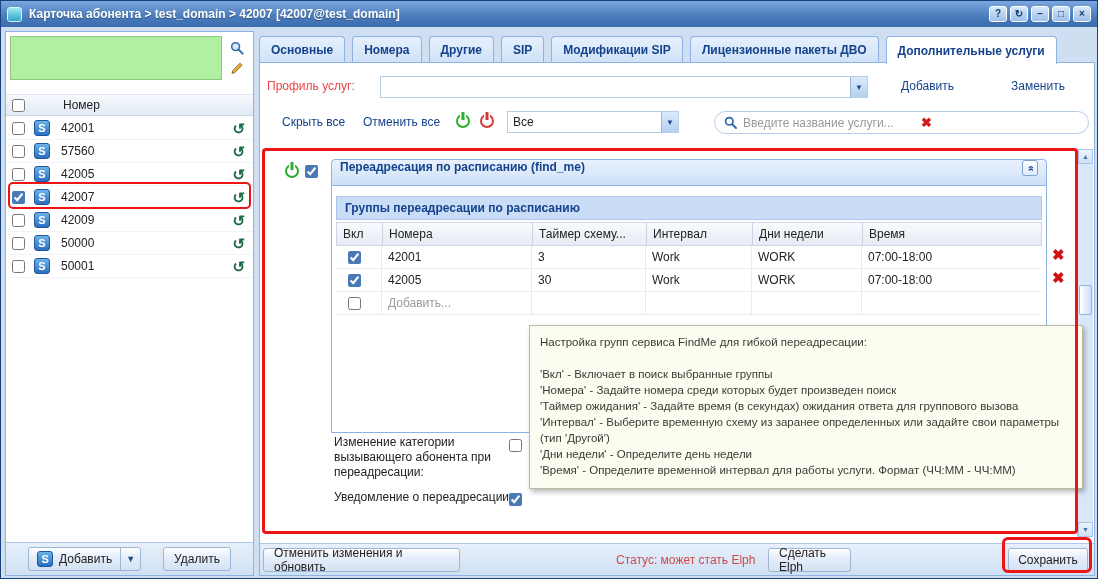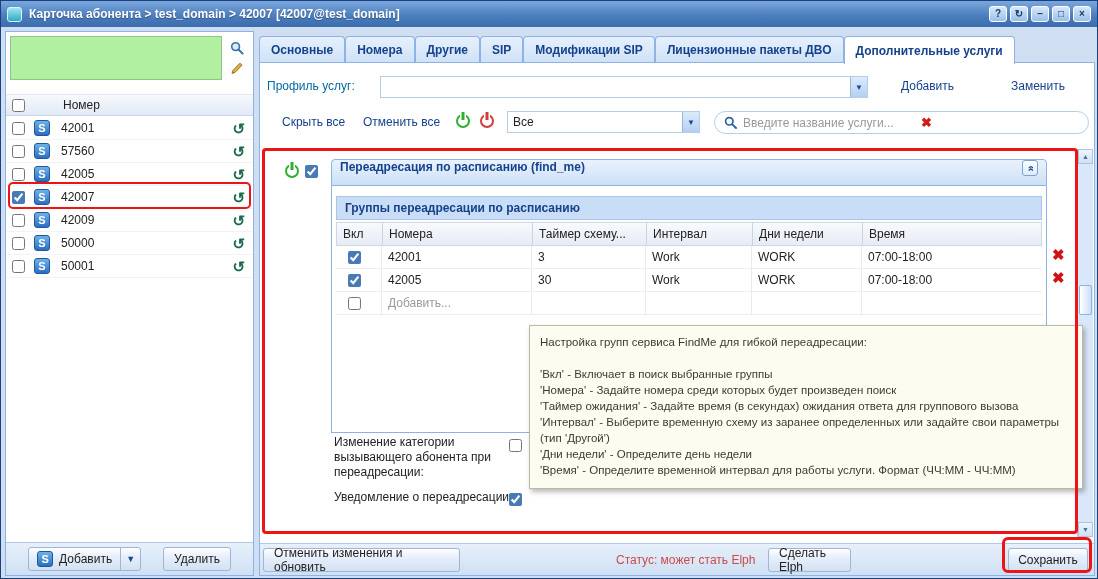--- a/index.html
+++ b/index.html
@@ -27,27 +27,27 @@
   .list-row .s-icon{margin-right:11px;}
   .row-num{flex:1;}
   .history-icon{margin-right:8px;color:#1b6b4a;font-weight:bold;font-size:15px;line-height:1;cursor:pointer;}
   .left-footer{position:absolute;left:0;right:0;bottom:0;height:33px;background:linear-gradient(#e7f0fb,#cfe0f3);border-top:1px solid #aec8e8;display:flex;align-items:center;justify-content:center;gap:22px;}
   .btn{height:24px;border:1px solid #9cb6d4;border-radius:3px;background:linear-gradient(#ffffff,#e6eefb 40%,#d3e1f2);color:#222;font-size:12px;display:inline-flex;align-items:center;justify-content:center;cursor:pointer;padding:0 10px;}
   .split-btn{padding:0;}
   .split-btn .sb-main{display:flex;align-items:center;gap:6px;padding:0 8px;}
   .split-btn .sb-arrow{border-left:1px solid #9cb6d4;padding:0 5px;font-size:9px;color:#1a4a8a;height:100%;display:flex;align-items:center;}
 
   
-  .tabbar{position:absolute;left:258px;top:35px;height:27px;display:flex;gap:0;z-index:2;}
+  .tabbar{position:absolute;left:258px;top:35px;height:27px;display:flex;gap:7px;z-index:2;}
   .tab{padding:0 11px;display:flex;align-items:center;background:linear-gradient(#e6f0fd,#cfe2f7);border:1px solid #8db2e3;border-bottom:none;border-radius:4px 4px 0 0;color:#15428b;font-weight:bold;font-size:12px;cursor:pointer;height:26px;white-space:nowrap;}
   .tab.active{background:#fff;height:28px;margin-bottom:-1px;}
 
   
   .content{position:absolute;left:258px;top:61px;width:836px;height:514px;background:#fff;border:1px solid #8db2e3;}
-  .lbl{position:absolute;color:#0369a1;}
+  .lbl{position:absolute;color:#ef4444;}
   .navlink{position:absolute;color:#15428b;cursor:pointer;}
   .combo{position:absolute;display:flex;align-items:center;background:#fff;border:1px solid #b5cde8;height:22px;}
   .combo .combo-text{flex:1;padding:0 5px;overflow:hidden;white-space:nowrap;}
   .combo .trigger{width:17px;height:100%;background:linear-gradient(#dcebfc,#b3d0f0);border-left:1px solid #9cb6d4;display:flex;align-items:center;justify-content:center;color:#1a4a8a;font-size:8px;cursor:pointer;flex:none;}
   .power{width:14px;height:14px;border-radius:50%;display:inline-block;position:relative;cursor:pointer;}
   .power::after{content:"";position:absolute;left:50%;top:-4px;transform:translateX(-50%);width:3px;height:8px;box-shadow:0 0 0 1.5px #fff;}
   .power-on{border:2.5px solid #2fae2f;}
   .power-on::after{background:#2fae2f;}
   .power-off{border:2.5px solid #d23b3b;}
   .power-off::after{background:#d23b3b;}
@@ -219,21 +219,21 @@
       <span class="combo-text"></span>
       <span class="trigger">▼</span>
     </span>
     <span class="navlink" style="left:641px;top:16px;">Добавить</span>
     <span class="navlink" style="left:751px;top:16px;">Заменить</span>
 
     <span class="navlink" style="left:22px;top:52px;">Скрыть все</span>
     <span class="navlink" style="left:103px;top:52px;">Отменить все</span>
     <span class="power power-on" style="position:absolute;left:196px;top:51px;"></span>
     <span class="power power-off" style="position:absolute;left:220px;top:51px;"></span>
-    <span class="combo" style="left:247px;top:48px;width:193px;">
+    <span class="combo" style="left:247px;top:48px;width:172px;">
       <span class="combo-text">Все</span>
       <span class="trigger">▼</span>
     </span>
     <span class="searchbox" style="left:454px;top:48px;width:375px;">
       <svg width="13" height="13" viewBox="0 0 13 13">
           <circle cx="5.3" cy="5.3" r="3.7" fill="none" stroke="#2a62a8" stroke-width="1.7"></circle>
           <line x1="8.3" y1="8.3" x2="12" y2="12" stroke="#2a62a8" stroke-width="1.9" stroke-linecap="round"></line>
         </svg>
       <input placeholder="Введите название услуги..." style="">
       <span class="clear-x">✖</span>

